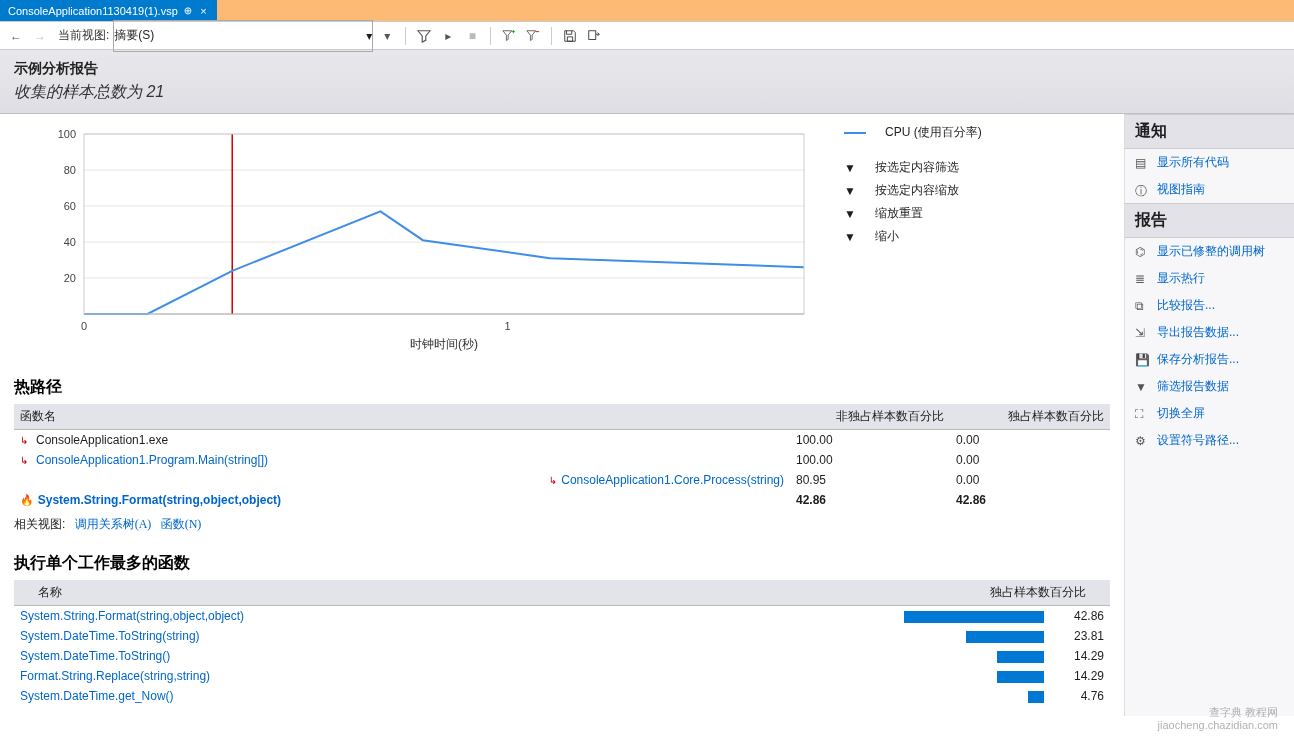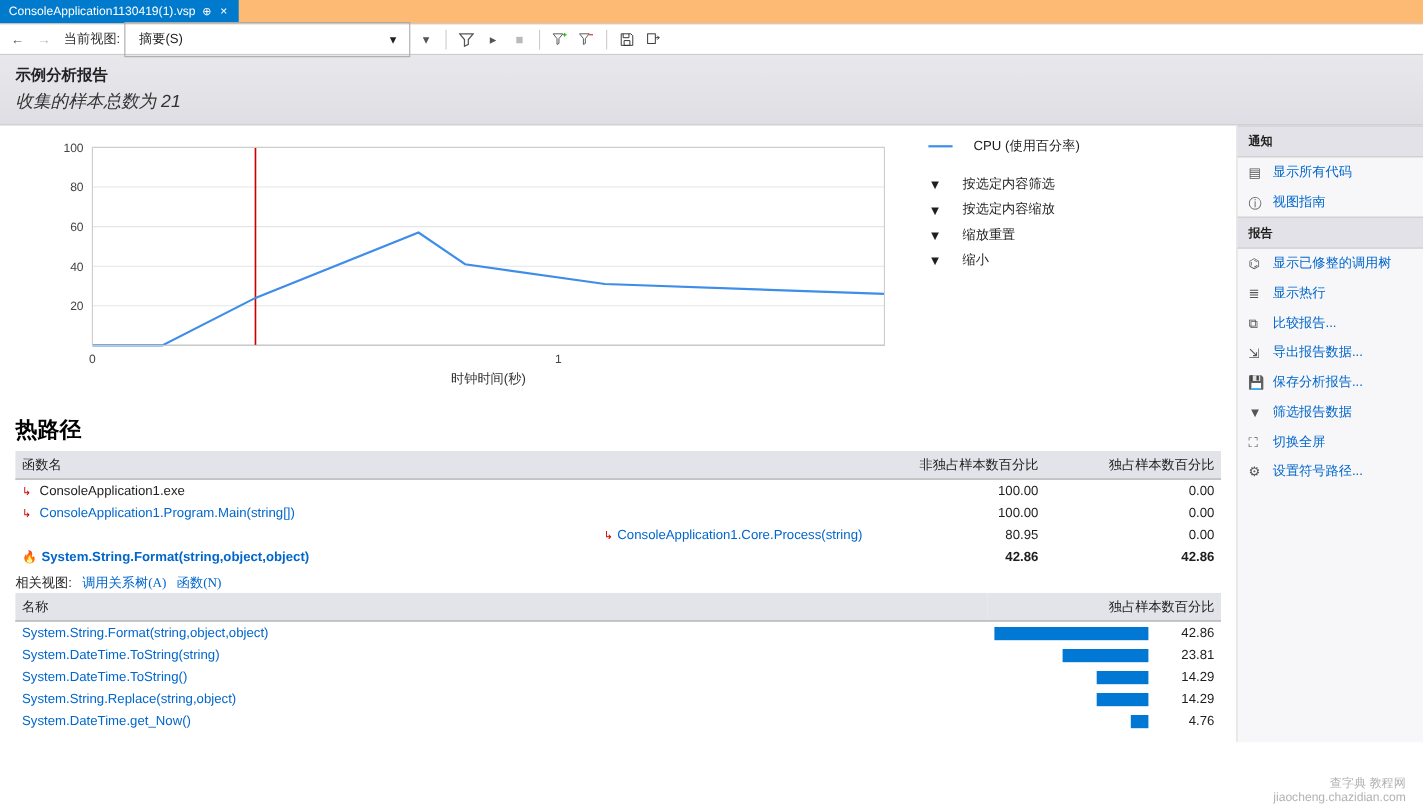--- a/index.html
+++ b/index.html
@@ -5,54 +5,54 @@
 * { box-sizing: border-box; margin: 0; padding: 0; font-family: "Microsoft YaHei", "Segoe UI", sans-serif; }
 body { font-size: 12px; background: #fff; color: #1e1e1e; }
 .tab-bar { background: #fdba74; border-bottom: 1px solid #ccc; display: flex; height: 22px; }
 .tab { background: #007acc; color: #fff; padding: 2px 8px; display: flex; align-items: center; gap: 6px; font-size: 11px; }
 .tab .pin { color: #fff; font-size: 10px; }
 .tab .close { cursor: pointer; padding: 0 2px; }
 .toolbar { display: flex; align-items: center; height: 28px; border-bottom: 1px solid #ccc; padding: 0 6px; gap: 4px; }
 .tb-btn { width: 20px; height: 20px; display: flex; align-items: center; justify-content: center; cursor: pointer; color: #555; }
 .tb-btn.disabled { opacity: 0.4; }
 .tb-label { font-size: 12px; color: #333; margin-left: 4px; }
-.tb-select { border: 1px solid #aaa; height: 32px; min-width: 260px; padding: 0 12px; font-size: 12px; display: flex; align-items: center; justify-content: space-between; }
+.tb-select { border: 1px solid #aaa; height: 32px; min-width: 260px; padding: 0 0; font-size: 12px; display: flex; align-items: center; justify-content: space-between; }
 .tb-sep { width: 1px; height: 18px; background: #ccc; margin: 0 4px; }
 .header { background: linear-gradient(#e8e8ec,#dedee4); padding: 10px 14px; border-bottom: 1px solid #c0c0c8; }
 .header h2 { font-size: 14px; font-weight: bold; margin-bottom: 4px; color: #222; }
 .header .sub { font-size: 16px; color: #333; font-style: italic; }
 .main-wrap { display: flex; }
 .main { flex: 1; padding: 10px 14px; }
 .side { width: 170px; border-left: 1px solid #ddd; background: #f7f7f9; }
-.side-sec-h { background: #e2e2e8; padding: 6px 10px; font-weight: bold; font-size: 11px; border-bottom: 1px solid #ccc; border-top: 1px solid #ccc; }
+.side-sec-h { background: #e2e2e8; padding: 6px 10px; font-weight: bold; font-size: 16px; border-bottom: 1px solid #ccc; border-top: 1px solid #ccc; }
 .side-item { display: flex; align-items: center; gap: 8px; padding: 5px 10px; color: #0066cc; cursor: pointer; font-size: 12px; }
 .side-item .ic { width: 14px; height: 14px; color: #555; flex-shrink: 0; }
 .chart-row { display: flex; gap: 30px; }
 .chart-box { position: relative; width: 800px; }
 .chart-legend { font-size: 12px; }
 .legend-item { display: flex; align-items: center; gap: 19px; margin-bottom: 6px; }
 .legend-line { width: 22px; height: 2px; background: #3e8de8; }
 .legend-ic { width: 12px; }
-.sec-title { font-size: 20px; font-weight: bold; margin: 20px 0 6px; color: #000; }
+.sec-title { font-size: 16px; font-weight: bold; margin: 20px 0 6px; color: #000; }
 table.hp { width: 100%; border-collapse: collapse; font-size: 12px; }
 table.hp th { background: #e2e4ea; text-align: left; padding: 4px 6px; border-bottom: 1px solid #bbb; font-weight: normal; color: #222; }
 table.hp th.r { text-align: right; }
 table.hp td { padding: 3px 6px; }
-table.hp td.r { text-align: right; }
+table.hp td.r { }
 .hp-name { color: #0066cc; cursor: pointer; }
 .hp-ic { color: #c00; margin-right: 4px; font-size: 10px; display: inline-block; width: 12px; }
 .hp-flame { color: #e06000; margin-right: 4px; font-size: 11px; }
 .indent1 { padding-left: 20px; }
 .indent2 { padding-left: 40px; text-align: right; }
 .indent3 { padding-left: 60px; }
 .bold-row td { font-weight: bold; }
 .rel-views { font-size: 12px; margin-top: 6px; }
 .rel-views a { color: #0066cc; text-decoration: none; margin-left: 6px; cursor: pointer; font-family: Liberation Serif, serif; }
 table.top { width: 100%; border-collapse: collapse; font-size: 12px; }
-table.top th { background: #e2e4ea; text-align: left; padding: 4px 6px; border-bottom: 1px solid #bbb; font-weight: normal; }
+table.top th { background: #e2e4ea; text-align: left; padding: 4px 24px; border-bottom: 1px solid #bbb; font-weight: normal; }
 table.top th.r { text-align: right; }
 table.top td { padding: 3px 6px; }
 table.top td.r { text-align: right; width: 60px; }
 .bar-cell { text-align: right; padding-right: 0; }
 .bar { display: inline-block; height: 12px; background: #0078d4; vertical-align: middle; }
 .watermark { position: fixed; right: 16px; bottom: 6px; font-size: 11px; color: rgba(100,100,100,0.5); text-align: right; line-height: 1.2; pointer-events:none;}
 svg.ic-s { width: 14px; height: 14px; }
 </style>
 </head>
 <body>
@@ -195,20 +195,21 @@
             <td class="r">42.86</td>
           </tr>
         </tbody>
   </table>
   <div class="rel-views">
     <span>相关视图:</span>
     <a>调用关系树(A)</a>
     <a>函数(N)</a>
   </div>
 
+  <div class="sec-title">执行单个工作最多的函数</div>
   <table class="top">
     <thead>
           <tr>
       <th>名称</th>
       <th class="r" colspan="2">独占样本数百分比</th>
     </tr>
         </thead>
     <tbody id="top-body">
           <tr>
             <td><span class="hp-name">System.String.Format(string,object,object)</span></td>
@@ -219,21 +220,21 @@
             <td><span class="hp-name">System.DateTime.ToString(string)</span></td>
       <td class="bar-cell" style="width:150px"><span class="bar" style="width:78px"></span></td>
       <td class="r">23.81</td>
           </tr>
           <tr>
             <td><span class="hp-name">System.DateTime.ToString()</span></td>
       <td class="bar-cell" style="width:150px"><span class="bar" style="width:47px"></span></td>
       <td class="r">14.29</td>
           </tr>
           <tr>
-            <td><span class="hp-name">System.String.Replace(string,object)</span></td>
+            <td><span class="hp-name">Format.String.Replace(string,string)</span></td>
       <td class="bar-cell" style="width:150px"><span class="bar" style="width:47px"></span></td>
       <td class="r">14.29</td>
           </tr>
           <tr>
             <td><span class="hp-name">System.DateTime.get_Now()</span></td>
       <td class="bar-cell" style="width:150px"><span class="bar" style="width:16px"></span></td>
       <td class="r">4.76</td>
           </tr>
         </tbody>
   </table>

